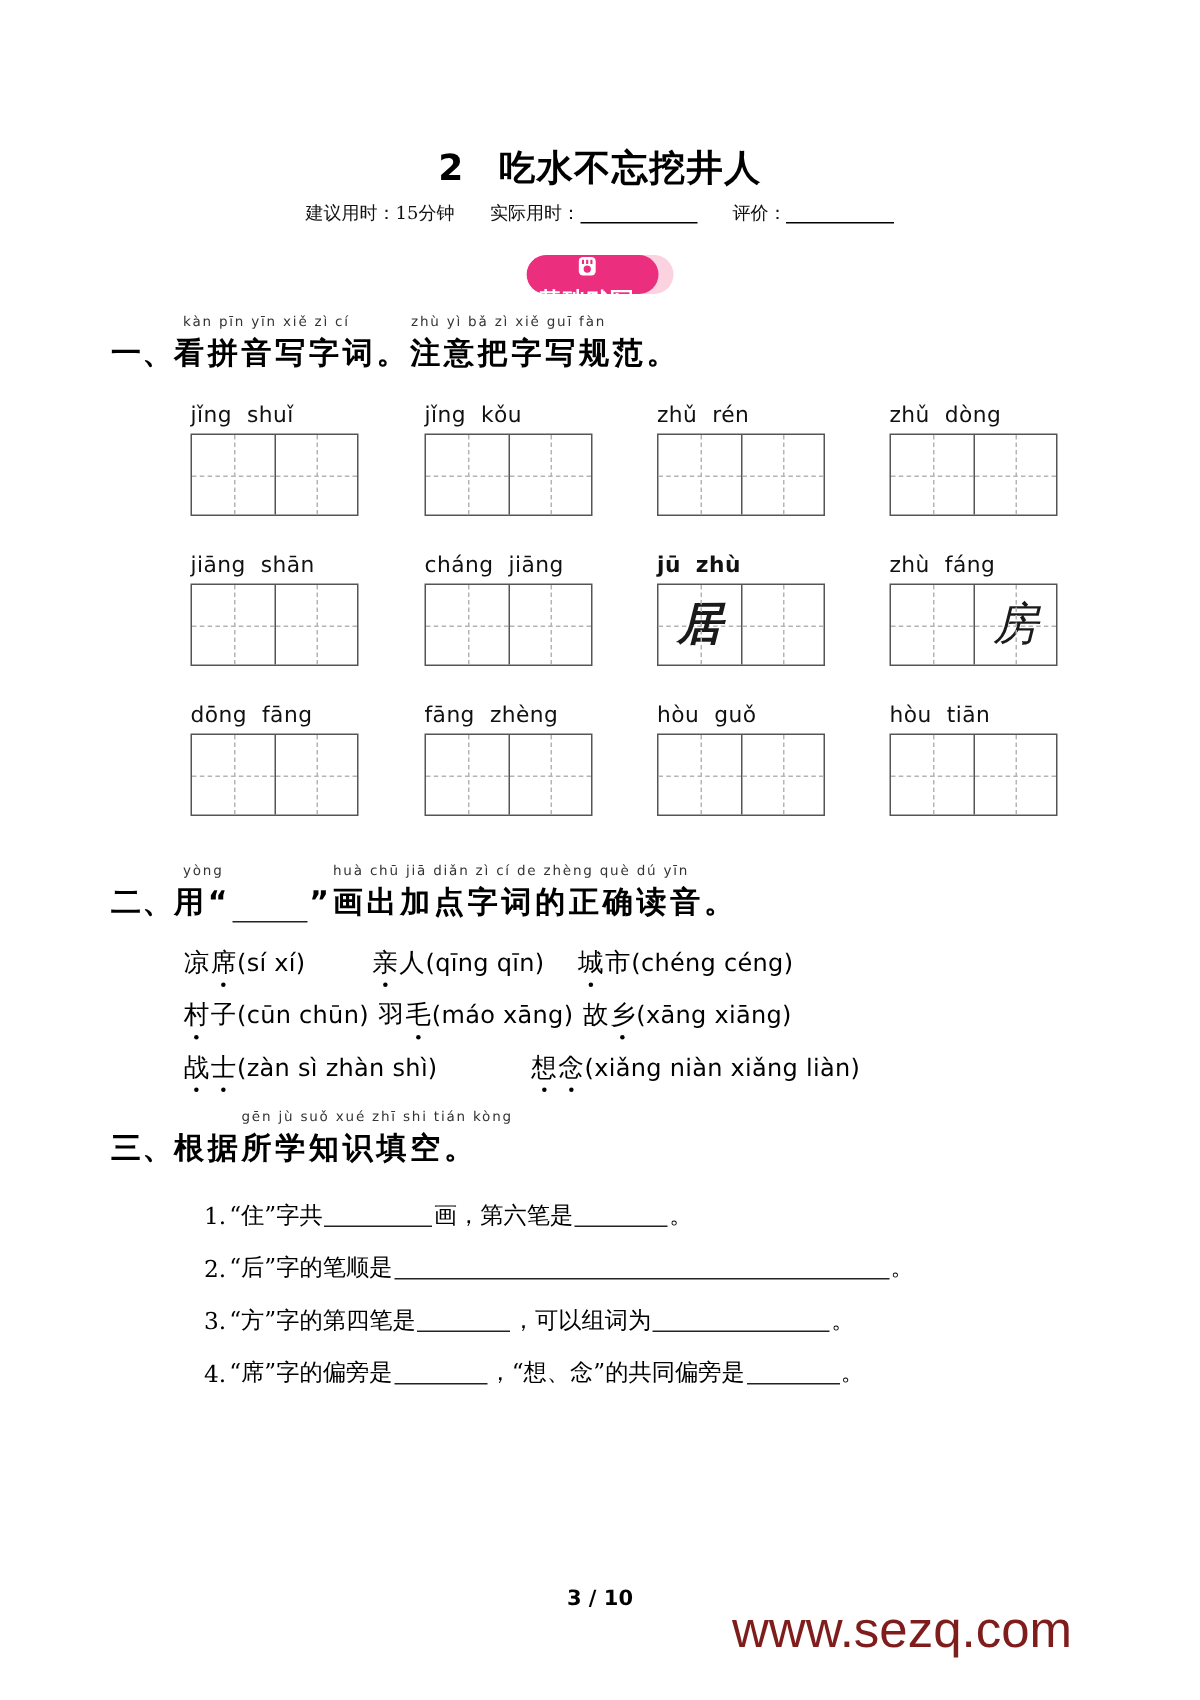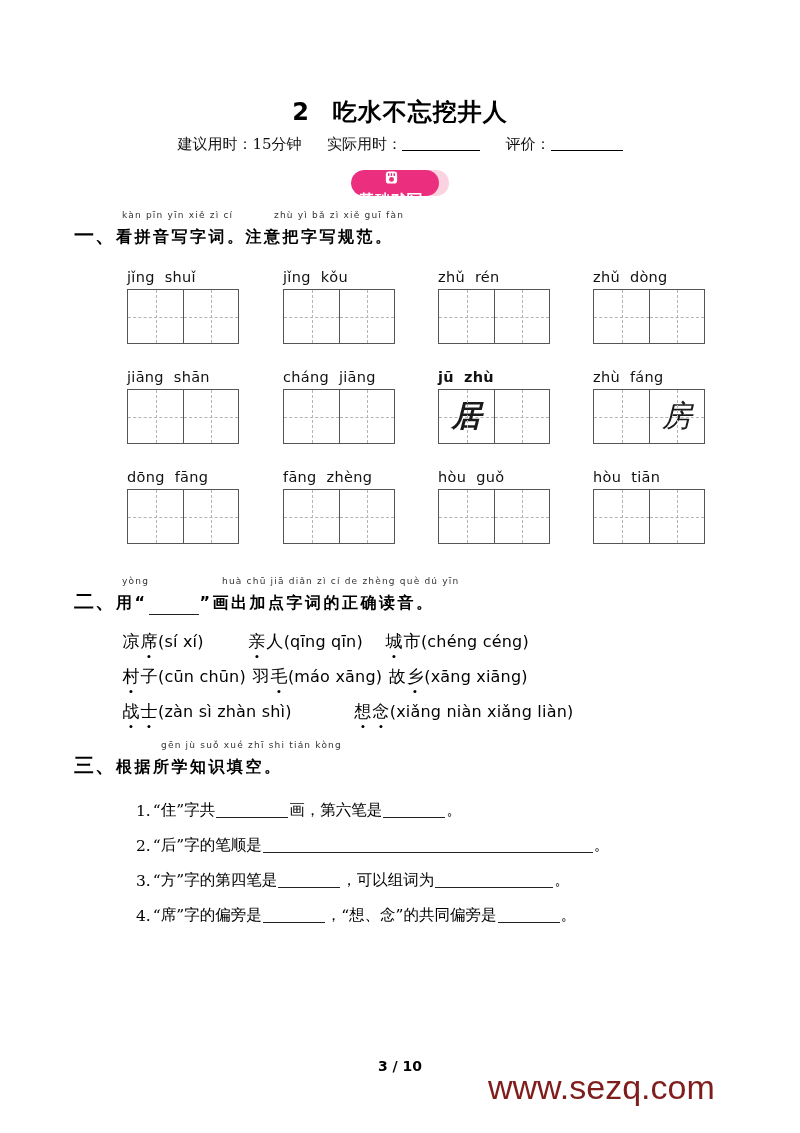--- a/index.html
+++ b/index.html
@@ -37,21 +37,21 @@
     font-weight: bold;
     letter-spacing: 1px;
   }
   .meta-row {
     position: absolute;
     top: 134px;
     left: 0;
     width: 800px;
     text-align: center;
     font-family: "DejaVu Serif", "Liberation Serif", serif;
-    font-size: 15px;
+    font-size: 12px;
     color: #111;
   }
   .meta-row span { display: inline-block; vertical-align: middle; }
   .meta-gap { width: 16px; display: inline-block; }
   .blank-line {
     display: inline-block;
     border-bottom: 1px solid #000;
     height: 12px;
     vertical-align: bottom;
   }
@@ -115,21 +115,21 @@
     white-space: nowrap;
   }
   .sec-num {
     font-family: "DejaVu Sans", sans-serif;
     font-size: 20px;
     font-weight: bold;
     letter-spacing: 1px;
   }
   .sec-title {
     font-family: "DejaVu Sans", sans-serif;
-    font-size: 16px;
+    font-size: 20px;
     font-weight: bold;
     letter-spacing: 2.5px;
   }
   .py-over {
     position: absolute;
     font-family: "DejaVu Sans", sans-serif;
     font-size: 9px;
     font-weight: normal;
     color: #333;
     letter-spacing: 1.2px;

